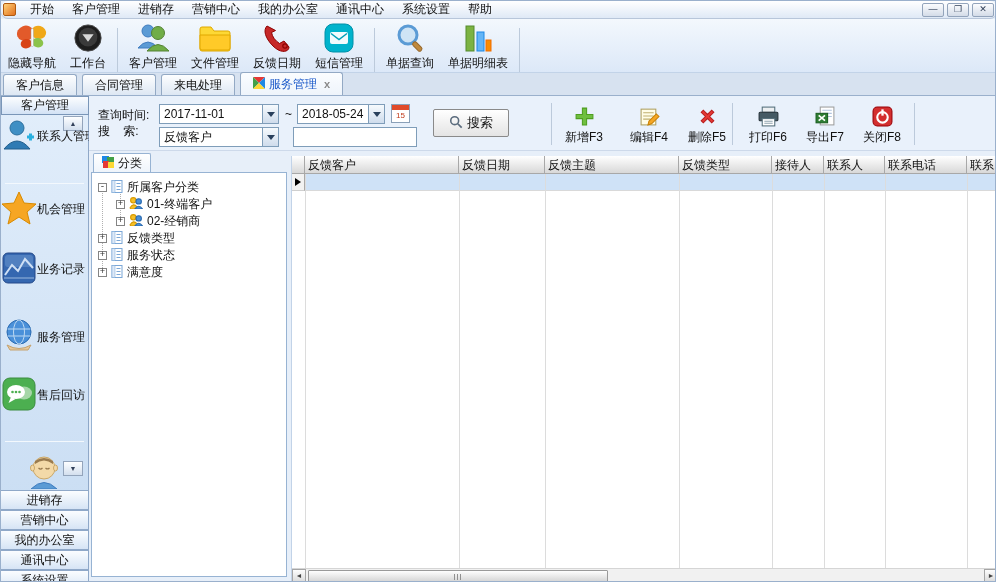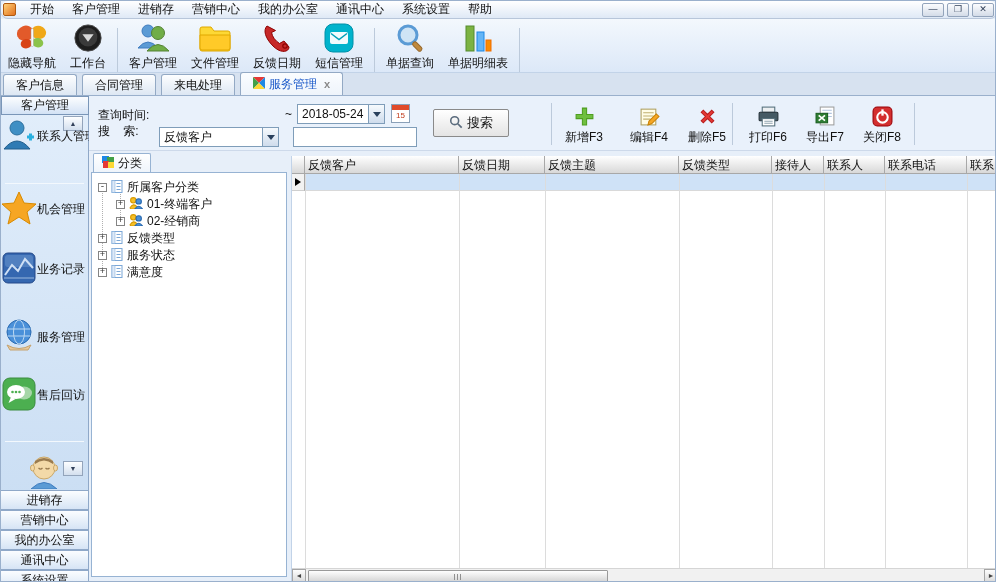--- a/index.html
+++ b/index.html
@@ -311,20 +311,26 @@
 
     <div class="sb-btn" style="top:394px;">进销存</div>
     <div class="sb-btn" style="top:414px;">营销中心</div>
     <div class="sb-btn" style="top:434px;">我的办公室</div>
     <div class="sb-btn" style="top:454px;">通讯中心</div>
     <div class="sb-btn" style="top:474px;">系统设置</div>
   </div>
 
   <div class="querybar">
     <span class="q-lbl" style="left:9px; top:11px;">查询时间:</span>
+    <div class="combo" style="left:70px; top:8px; width:120px;">
+      <span class="ctxt">2017-11-01</span>
+      <span class="cdrop">
+          <span class="tri-down"></span>
+        </span>
+    </div>
     <span class="q-lbl" style="left:196px; top:11px;">~</span>
     <div class="combo" style="left:208px; top:8px; width:88px;">
       <span class="ctxt">2018-05-24</span>
       <span class="cdrop">
           <span class="tri-down"></span>
         </span>
     </div>
     <div class="cal-btn" style="left:302px; top:8px;">
       <div class="cal-top"></div>
       <div class="cal-num">15</div>

